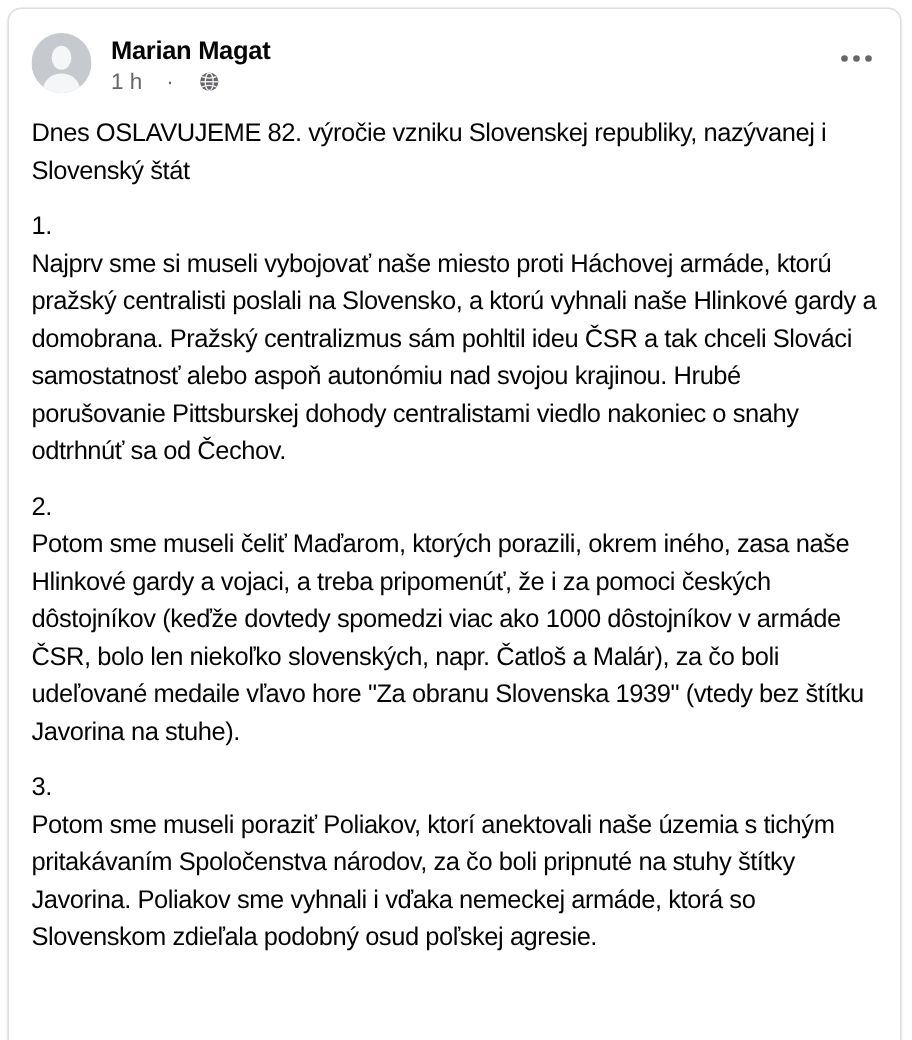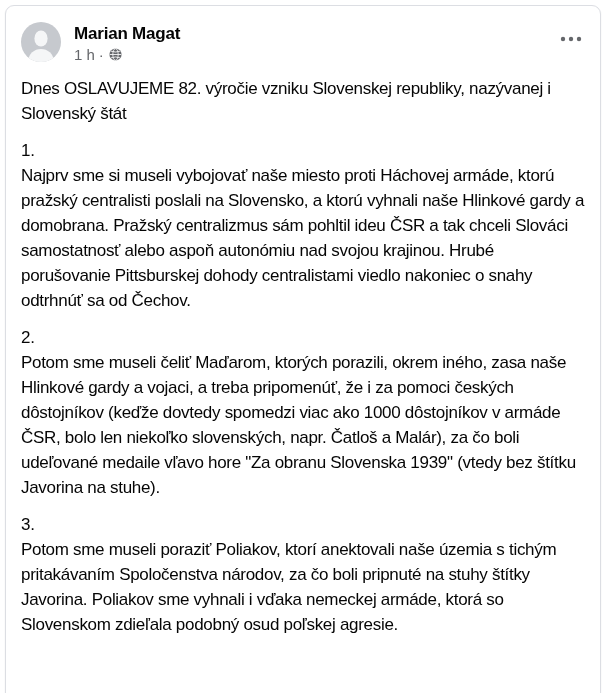--- a/index.html
+++ b/index.html
@@ -45,21 +45,21 @@
     font-weight: 700;
     color: #050505;
     line-height: 21px;
     letter-spacing: -0.2px;
     cursor: pointer;
     display: inline-block;
   }
   .meta {
     display: flex;
     align-items: center;
-    gap: 4px;
+    gap: 16px;
     margin-top: 1px;
     font-size: 15px;
     color: #65676B;
     line-height: 19px;
   }
   .meta .globe { display: inline-flex; margin-left: 1px; }
   .menu-btn {
     flex: 0 0 auto;
     width: 36px;
     height: 36px;

